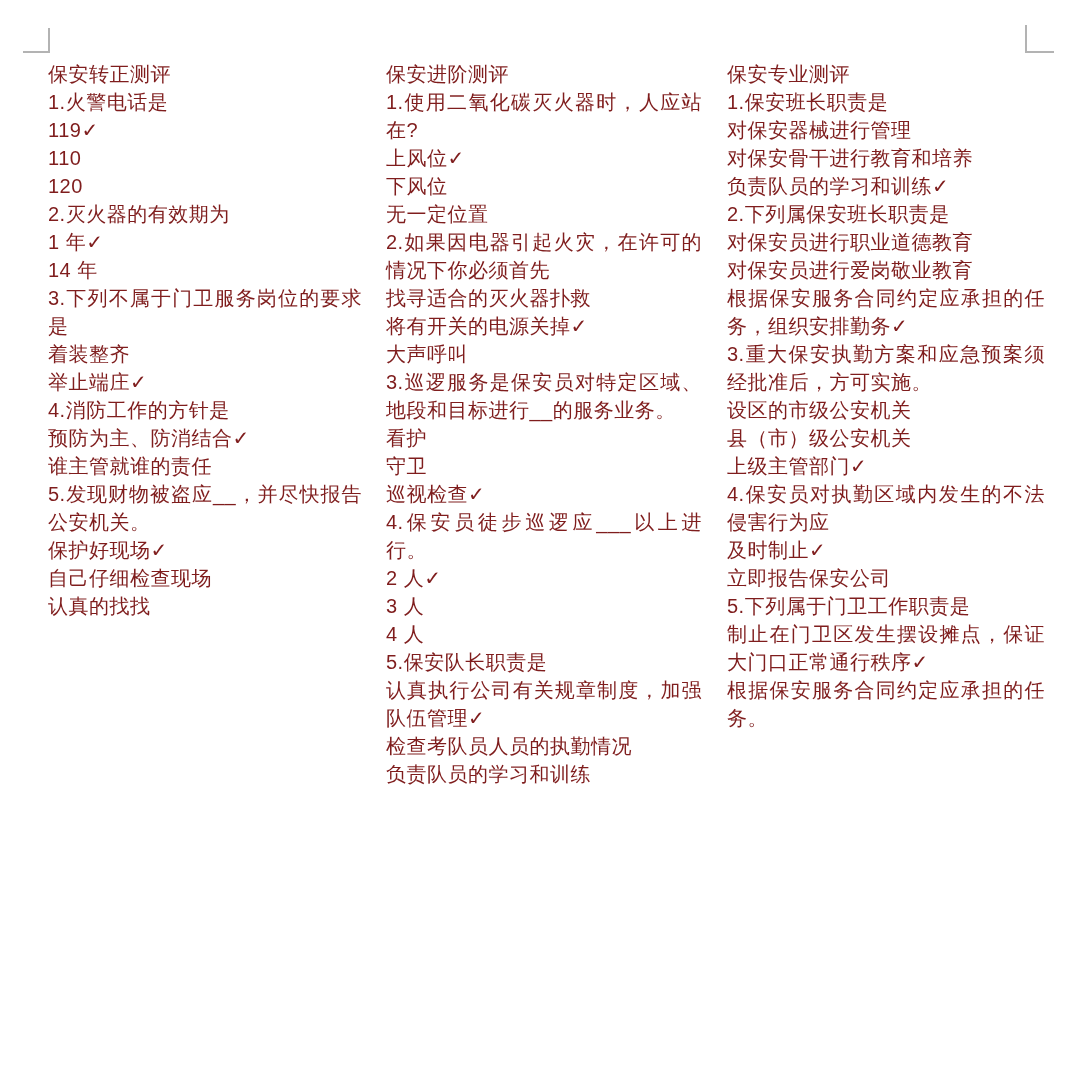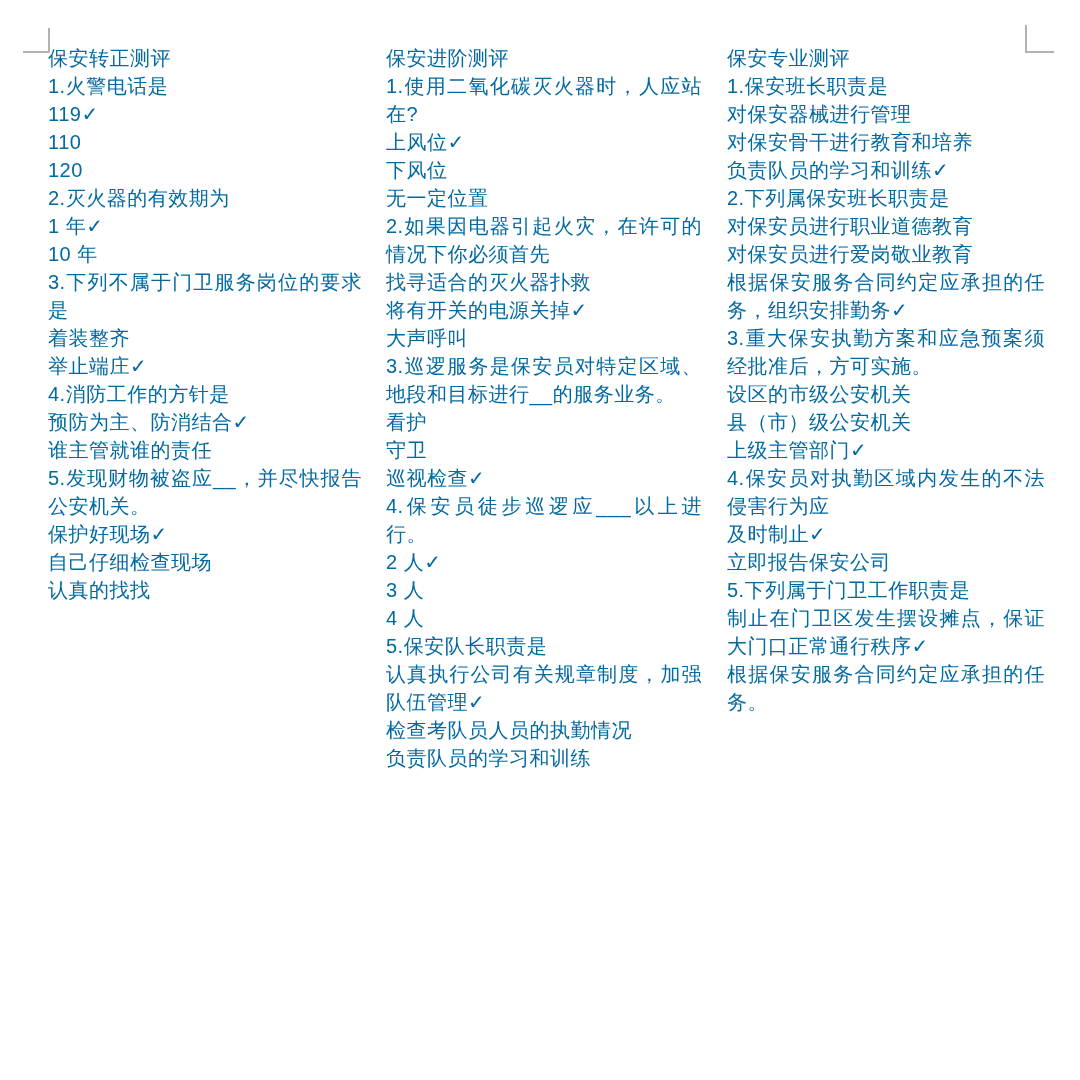--- a/index.html
+++ b/index.html
@@ -29,24 +29,24 @@
   .corner-mark.tr {
     left: 1025px;
     top: 25px;
     width: 29px;
     height: 28px;
     border-left: 2px solid #b3b3b3;
     border-bottom: 2px solid #b3b3b3;
   }
   .quiz-column {
     position: absolute;
-    top: 44px;
+    top: 60px;
     font-size: 20px;
     line-height: 28px;
-    color: #0369a1;
+    color: #7f1d1d;
     letter-spacing: 0.5px;
   }
   .quiz-column .line {
     margin: 0;
     padding: 0;
     text-align: justify;
   }
   #col-1 { left: 48px;  width: 314px; }
   #col-2 { left: 386px; width: 316px; }
   #col-3 { left: 727px; width: 318px; }
@@ -58,21 +58,21 @@
 <div class="corner-mark tr"></div>
 
 <div id="col-1" class="quiz-column">
   <p class="line">保安转正测评</p>
   <p class="line">1.火警电话是</p>
   <p class="line">119✓</p>
   <p class="line">110</p>
   <p class="line">120</p>
   <p class="line">2.灭火器的有效期为</p>
   <p class="line">1 年✓</p>
-  <p class="line">10 年</p>
+  <p class="line">14 年</p>
   <p class="line">3.下列不属于门卫服务岗位的要求是</p>
   <p class="line">着装整齐</p>
   <p class="line">举止端庄✓</p>
   <p class="line">4.消防工作的方针是</p>
   <p class="line">预防为主、防消结合✓</p>
   <p class="line">谁主管就谁的责任</p>
   <p class="line">5.发现财物被盗应__，并尽快报告公安机关。</p>
   <p class="line">保护好现场✓</p>
   <p class="line">自己仔细检查现场</p>
   <p class="line">认真的找找</p>

